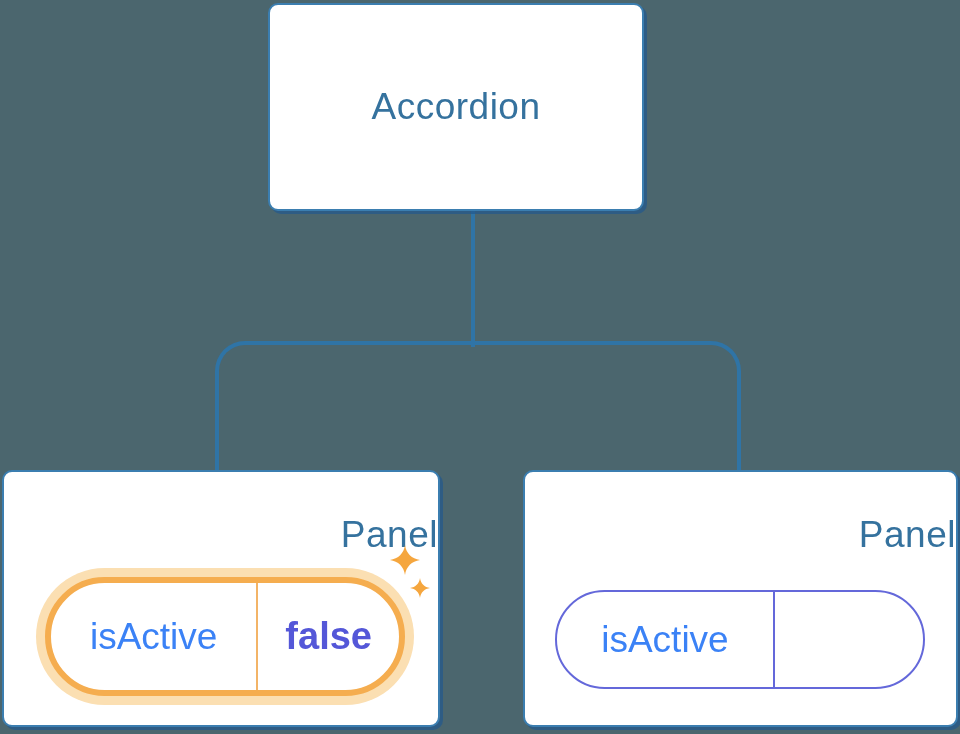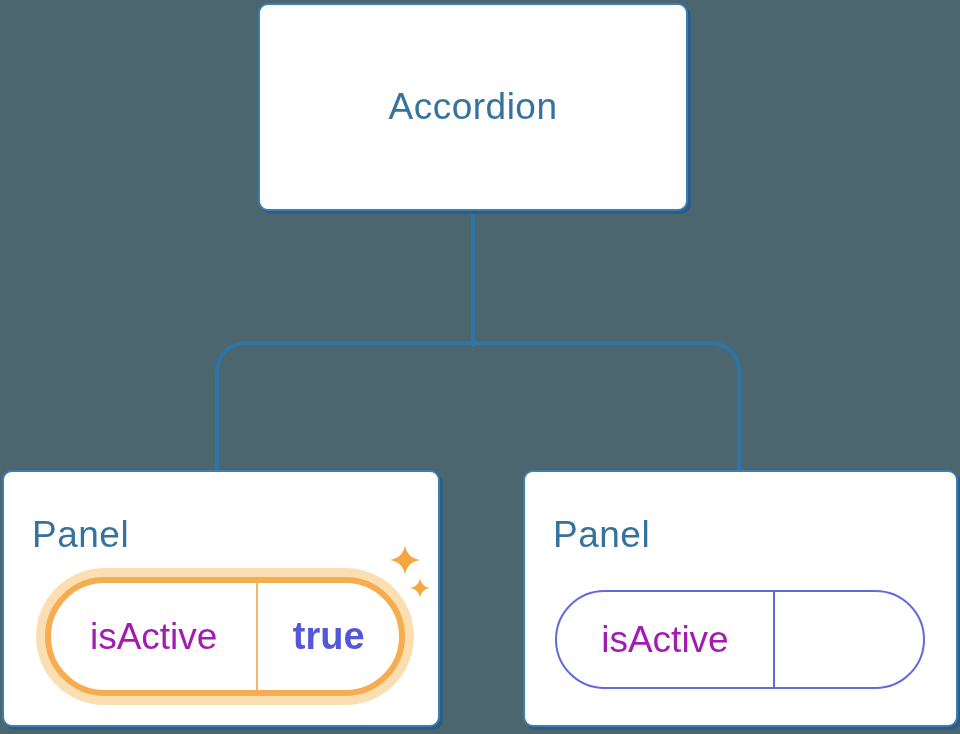--- a/index.html
+++ b/index.html
@@ -36,39 +36,38 @@
   
   .card {
     position: absolute;
     box-sizing: border-box;
     background: #FFFFFF;
     border: 2px solid #3B7EB0;
     border-radius: 10px;
     box-shadow: 3px 3px 0 rgba(36, 90, 140, 0.75);
   }
   .card-accordion {
-    left: 258px; top: 3px;
-    width: 430px; height: 208px;
+    left: 268px; top: 3px;
+    width: 376px; height: 208px;
     display: flex; align-items: center; justify-content: center;
   }
   .card-panel-left  { left: 2px;   top: 470px; width: 438px; height: 257px; }
   .card-panel-right { left: 523px; top: 470px; width: 435px; height: 257px; }
 
   .node-title {
     color: #35729E;
     font-size: 37px;
     font-weight: 500;
     letter-spacing: 0.5px;
   }
   .panel-title {
     position: absolute;
     left: 0; top: 42px;
     width: 100%;
-    text-align: left;
-    margin-left: 28px;
+    text-align: right;
   }
 
   
   .pill {
     position: absolute;
     box-sizing: border-box;
     display: flex;
     align-items: stretch;
     background: #FFFFFF;
   }
@@ -83,21 +82,21 @@
     left: 30px; top: 118px;
     width: 370px; height: 99px;
     border: 2px solid #6468DA;
     border-radius: 52px;
   }
   .pill-cell {
     display: flex;
     align-items: center;
     justify-content: center;
     font-size: 37px;
-    color: #a21caf;
+    color: #3b82f6;
   }
   .pill-cell-key   { flex: 0 0 59%; }
   .pill-cell-value { flex: 1 1 auto; }
   .pill-active .pill-cell-key   { border-right: 2px solid #F3B467; }
   .pill-idle   .pill-cell-key   { border-right: 2px solid #6468DA; }
   .pill-active .pill-cell-value { font-weight: 700; color: #5457D8; font-size: 38px; }
 
   
   .sparkle { position: absolute; }
   .sparkle-large { left: 390px; top: 545px; width: 30px; height: 30px; }
@@ -113,21 +112,21 @@
   <div class="bracket"></div>
 
   <div class="card card-accordion">
     <span class="node-title">Accordion</span>
   </div>
 
   <div class="card card-panel-left">
     <div class="node-title panel-title">Panel</div>
     <div class="pill pill-active">
       <div class="pill-cell pill-cell-key">isActive</div>
-      <div class="pill-cell pill-cell-value">true</div>
+      <div class="pill-cell pill-cell-value">false</div>
     </div>
   </div>
 
   <div class="sparkle sparkle-large">
     <svg viewBox="0 0 24 24" aria-hidden="true">
       <path d="M12 0 C12.9 6.6 17.4 11.1 24 12 C17.4 12.9 12.9 17.4 12 24 C11.1 17.4 6.6 12.9 0 12 C6.6 11.1 11.1 6.6 12 0 Z" fill="#F5A63E"></path>
     </svg>
   </div>
   <div class="sparkle sparkle-small">
     <svg viewBox="0 0 24 24" aria-hidden="true">

